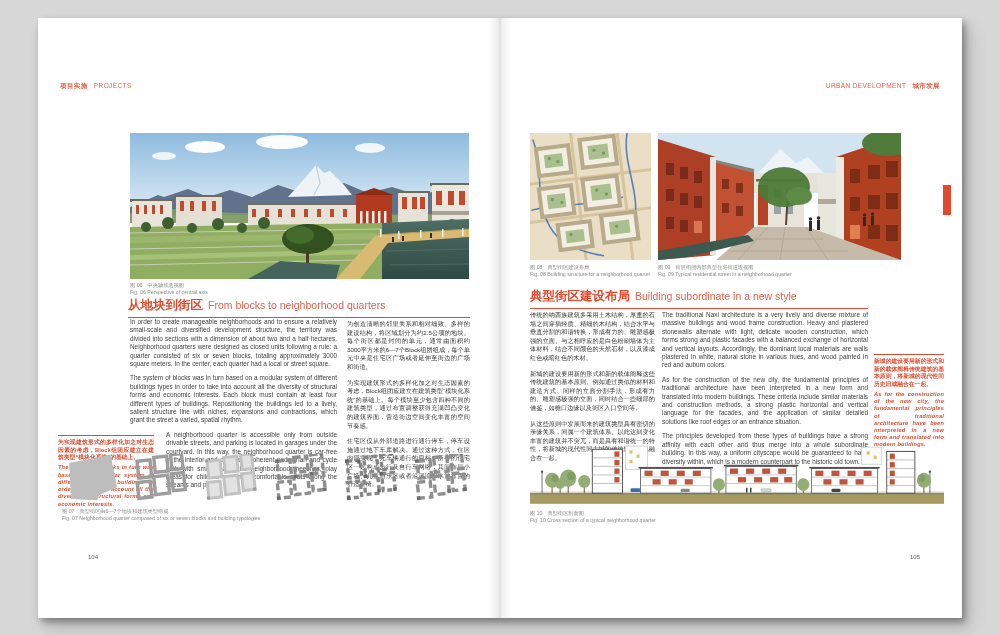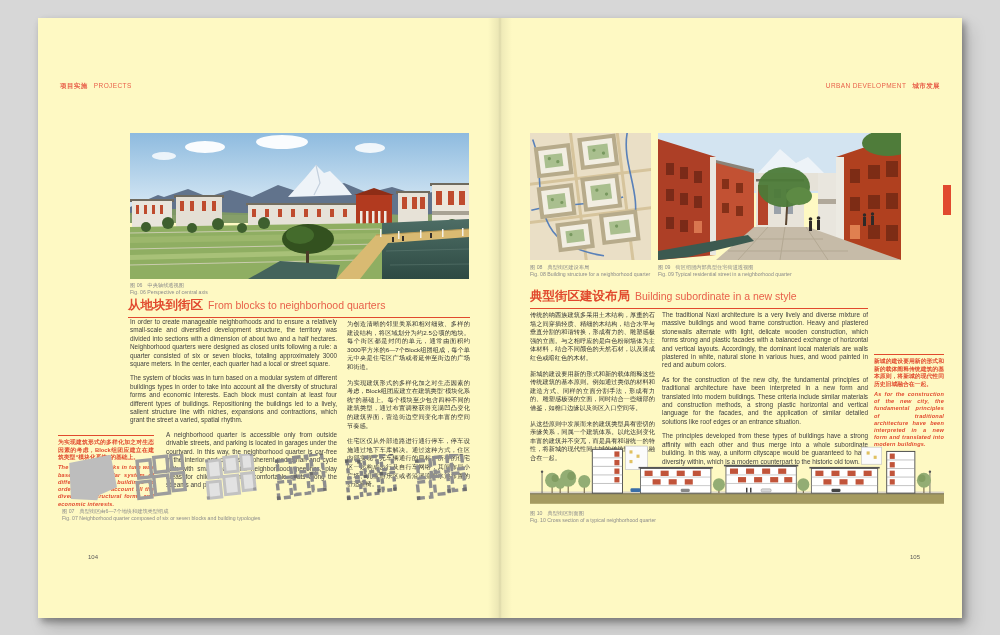--- a/index.html
+++ b/index.html
@@ -1,19 +1,19 @@
 <!DOCTYPE html>
 <html><head>
 <meta charset="utf-8">
 <style>
   html,body{margin:0;padding:0;}
   body{width:1000px;height:635px;overflow:hidden;background:#d7d7d7;
        font-family:"Liberation Sans","DejaVu Sans",sans-serif;}
   .stage{position:relative;width:1000px;height:635px;background:#d7d7d7;}
-  .spread{position:absolute;left:38px;top:18px;width:924px;height:600px;background:#fef9c3;
+  .spread{position:absolute;left:38px;top:18px;width:924px;height:600px;background:#ffffff;
           box-shadow:3px 4px 7px rgba(0,0,0,.35), 8px 10px 16px rgba(0,0,0,.15);}
   .spine{position:absolute;left:450px;top:0;width:24px;height:600px;pointer-events:none;
          background:linear-gradient(to right,rgba(0,0,0,0) 0%,rgba(0,0,0,.07) 42%,rgba(0,0,0,.13) 50%,rgba(0,0,0,.06) 58%,rgba(0,0,0,0) 100%);}
   .abs{position:absolute;}
   
   .pgheader{font-size:6.5px;letter-spacing:.4px;color:#e8604a;}
   .pgheader .hz{font-weight:bold;}
   .pgheader .he{margin-left:4px;}
   
   .cap{font-size:5.2px;line-height:7px;color:#8b8b8b;}

